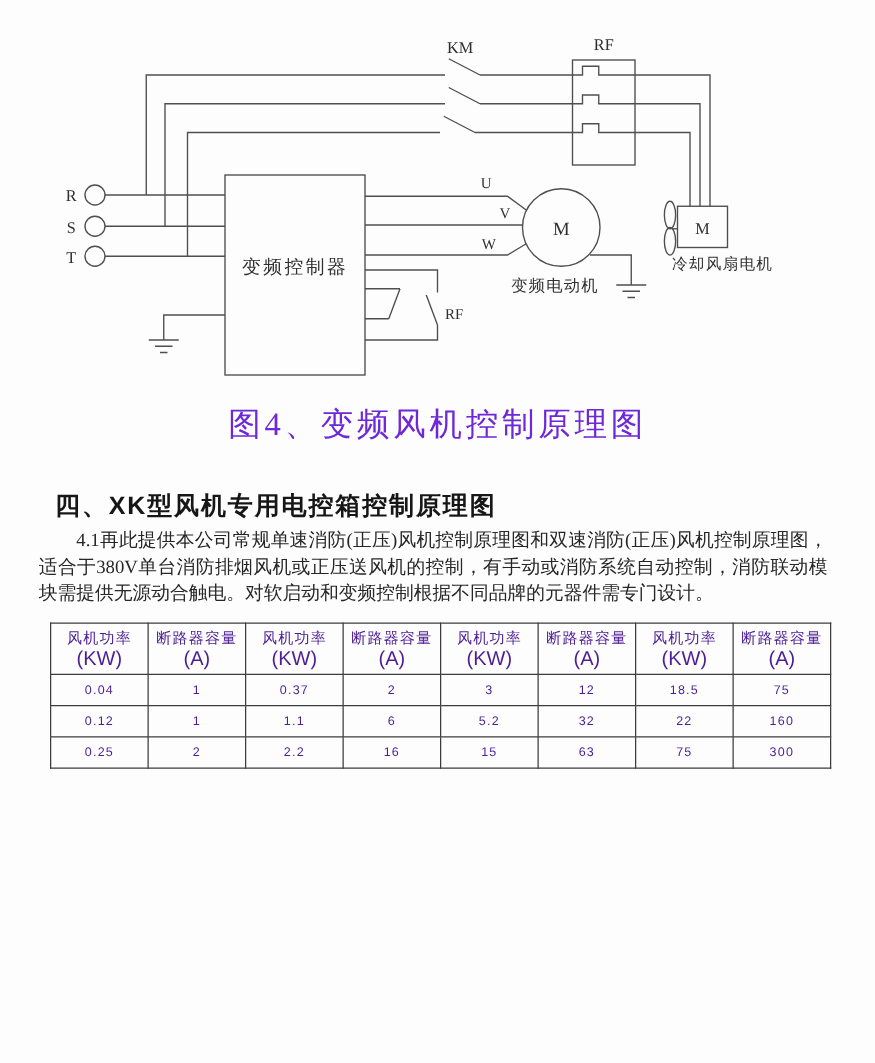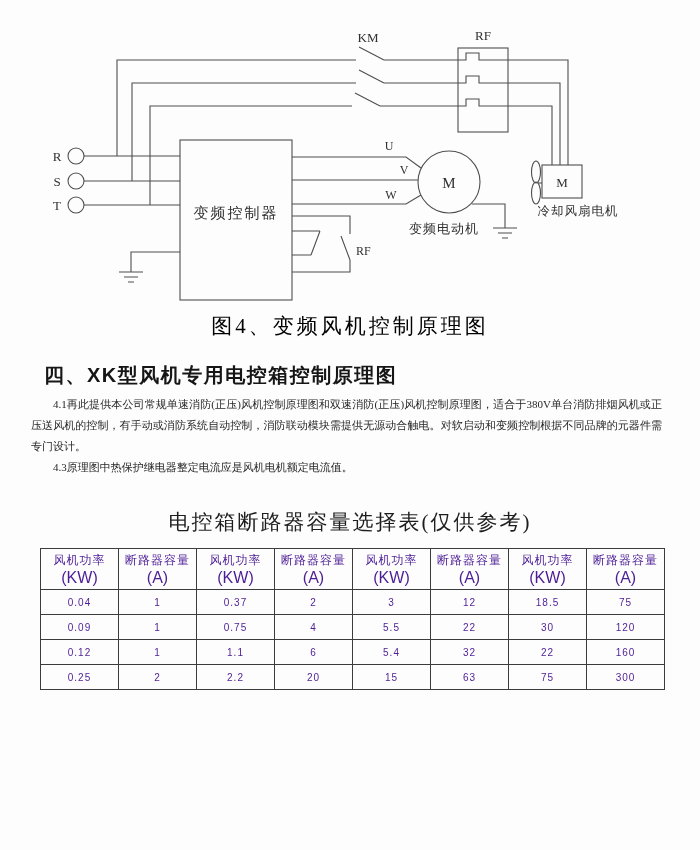--- a/index.html
+++ b/index.html
@@ -15,29 +15,29 @@
   .diagram path,.diagram rect,.diagram circle,.diagram line,.diagram ellipse{
     stroke:#4f4f4f;stroke-width:1.1;fill:none;
   }
   .diagram text{
     stroke:none;fill:#303030;
     font-family:"Liberation Serif","DejaVu Serif",serif;
   }
 
   
   .fig-caption{
-    text-align:center;font-size:21px;letter-spacing:3px;
-    margin-top:0;color:#000000;
+    text-align:center;font-size:26px;letter-spacing:3px;
+    margin-top:10px;color:#6d28d9;
   }
   .section-heading{
-    margin:22px 0 5px 44px;
+    margin:34px 0 5px 44px;
     font-family:"Liberation Sans","DejaVu Sans",sans-serif;
     font-weight:bold;font-size:20px;letter-spacing:1.5px;color:#161616;
   }
-  .body-text{margin:3px 38px 0 31px;font-size:11px;line-height:21px;text-align:justify;}
+  .body-text{margin:3px 38px 0 31px;font-size:15px;line-height:21px;text-align:justify;}
   .body-text p{margin:0;text-indent:2em;}
 
   
   .table-title{
     text-align:center;font-size:21px;letter-spacing:2px;
     margin-top:30px;color:#1d1d1d;
   }
   table.breaker{
     border-collapse:collapse;margin:12px 4px 0 40px;
     font-family:"Liberation Sans","DejaVu Sans",sans-serif;color:#4c1d95;
@@ -115,24 +115,22 @@
       <path d="M 472,204 H 505 V 228 M 493,228 H 517 M 498,233 H 512 M 502,238 H 508"></path>
     </g>
   </svg>
 
   <div class="fig-caption">图4、变频风机控制原理图</div>
 
   <div class="section-heading">四、XK型风机专用电控箱控制原理图</div>
 
   <div class="body-text">
     <p>4.1再此提供本公司常规单速消防(正压)风机控制原理图和双速消防(正压)风机控制原理图，适合于380V单台消防排烟风机或正压送风机的控制，有手动或消防系统自动控制，消防联动模块需提供无源动合触电。对软启动和变频控制根据不同品牌的元器件需专门设计。</p>
-    <p>4.3原理图中热保护继电器整定电流应是风机电机额定电流值。</p>
   </div>
 
-  <div class="table-title">电控箱断路器容量选择表(仅供参考)</div>
 
   <table class="breaker">
     <thead>
       <tr>
         <th>
             <div>风机功率</div>
             <div class="unit">(KW)</div>
           </th>
         <th>
             <div>断路器容量</div>
@@ -169,44 +167,34 @@
         <td>0.04</td>
         <td>1</td>
         <td>0.37</td>
         <td>2</td>
         <td>3</td>
         <td>12</td>
         <td>18.5</td>
         <td>75</td>
       </tr>
       <tr>
-        <td>0.09</td>
-        <td>1</td>
-        <td>0.75</td>
-        <td>4</td>
-        <td>5.5</td>
-        <td>22</td>
-        <td>30</td>
-        <td>120</td>
-      </tr>
-      <tr>
         <td>0.12</td>
         <td>1</td>
         <td>1.1</td>
         <td>6</td>
-        <td>5.4</td>
+        <td>5.2</td>
         <td>32</td>
         <td>22</td>
         <td>160</td>
       </tr>
       <tr>
         <td>0.25</td>
         <td>2</td>
         <td>2.2</td>
-        <td>20</td>
+        <td>16</td>
         <td>15</td>
         <td>63</td>
         <td>75</td>
         <td>300</td>
       </tr>
     </tbody>
   </table>
 
 </div>
 

